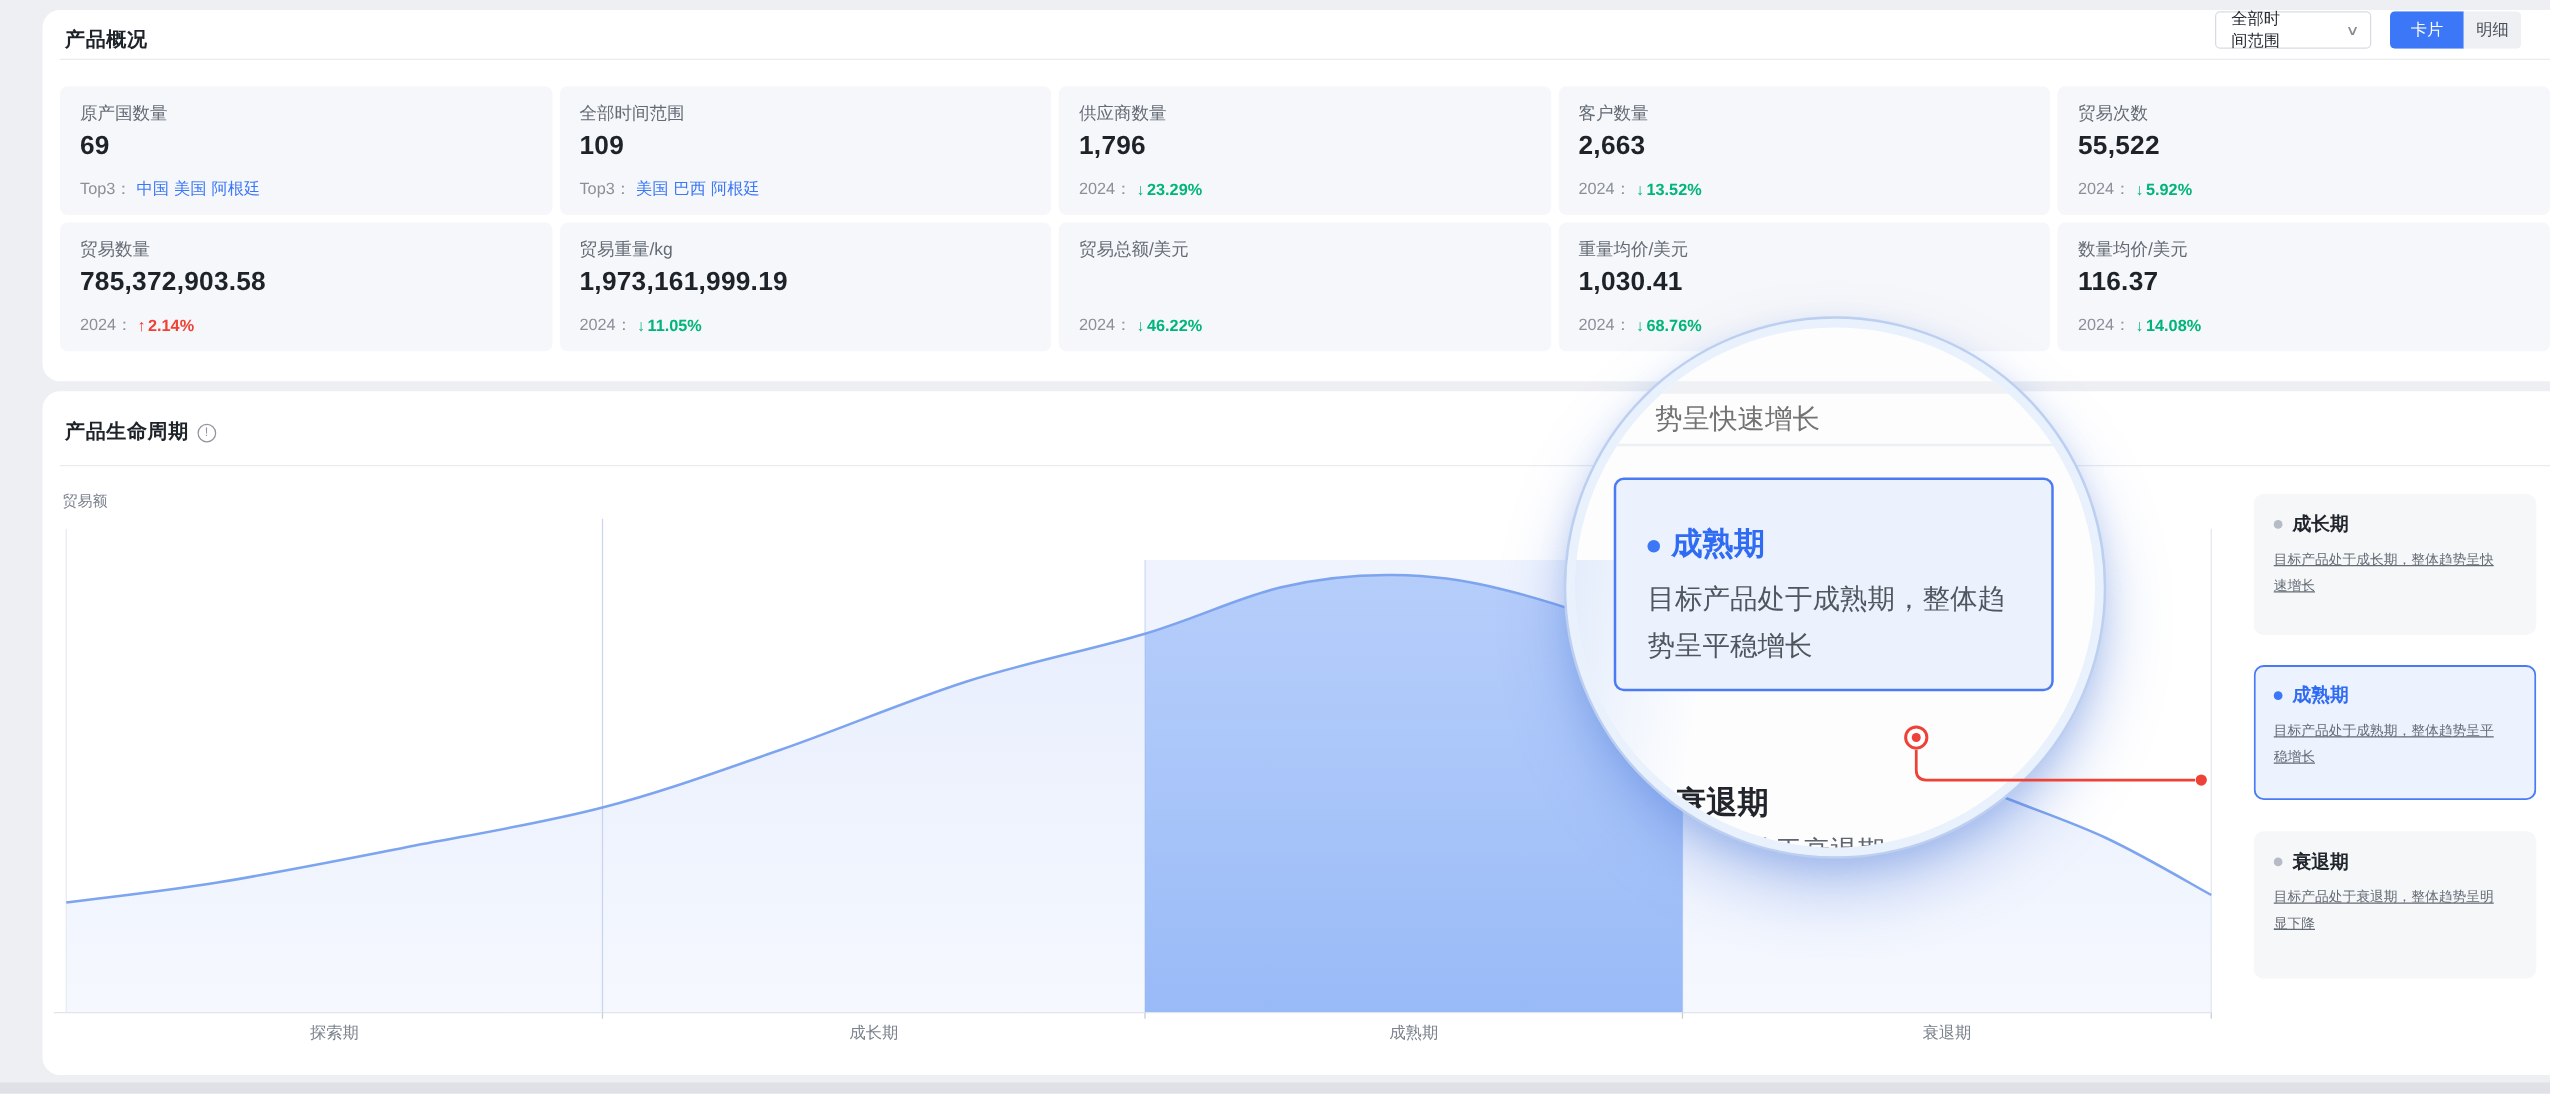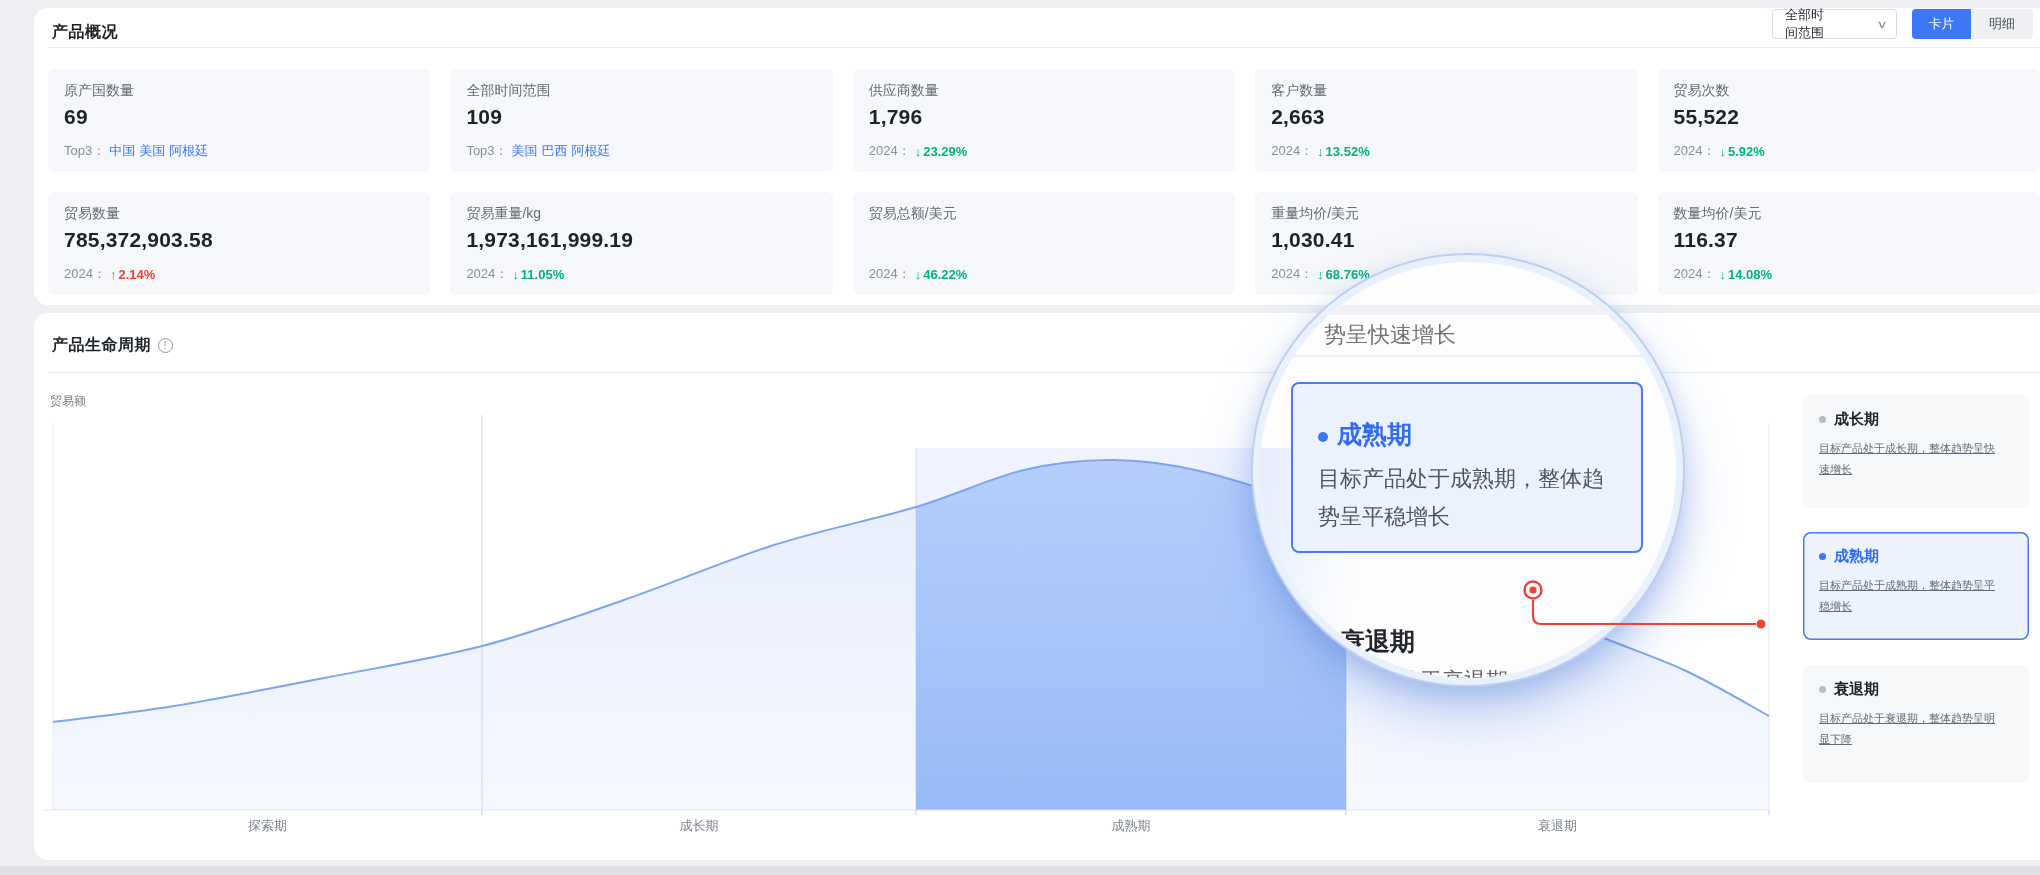--- a/index.html
+++ b/index.html
@@ -13,24 +13,24 @@
 
   .sec-title { position:absolute; left:18px; top:14px; font-size:16px; font-weight:bold; color:#1e232a; letter-spacing:.5px; }
   .divider { position:absolute; left:14px; right:14px; height:1px; background:#e9ebef; }
 
   
   .time-select { position:absolute; left:1738px; top:1px; width:125px; height:30px; background:#fff; border:1px solid #d8dce2; border-radius:4px; display:flex; align-items:center; justify-content:space-between; padding:0 10px 0 12px; font-size:13px; color:#272c33; cursor:pointer;gap:48px; }
   .chevron { color:#868c96; font-size:11px; transform:scaleX(1.4); }
   .seg { position:absolute; left:1878px; top:1px; height:30px; display:flex; border-radius:4px; overflow:hidden; }
   .seg button { border:none; font-size:13px; cursor:pointer; font-family:inherit; }
   .seg .seg-active { width:59px; background:#3b77f6; color:#fff; }
-  .seg .seg-idle { width:62px; background:#eef0f3; color:#494f59; }
-
-  
-  .cards { position:absolute; left:14px; top:61px; width:1992px; display:grid; grid-template-columns:repeat(5,1fr); gap:20px; }
+  .seg .seg-idle { width:46px; background:#eef0f3; color:#494f59; }
+
+  
+  .cards { position:absolute; left:14px; top:61px; width:1992px; display:grid; grid-template-columns:repeat(5,1fr); gap:6px; }
   .card { background:#f6f7fa; border-radius:6px; height:103px; position:relative; padding:13px 16px; }
   .card-label { font-size:14px; color:#646b75; }
   .card-value { font-size:21px; font-weight:bold; color:#1e232a; margin-top:5px; letter-spacing:.2px; }
   .card-meta { position:absolute; left:16px; bottom:12px; font-size:13px; color:#8a8f99; display:flex; align-items:center; gap:4px; white-space:nowrap; }
   .card-meta a { color:#3b77f6; text-decoration:none; cursor:pointer; }
   .trend { font-weight:bold; display:inline-flex; align-items:center; gap:2px; }
   .trend.down { color:#00b578; }
   .trend.up { color:#f04134; }
   .trend .arrow { font-size:13px; }
 

